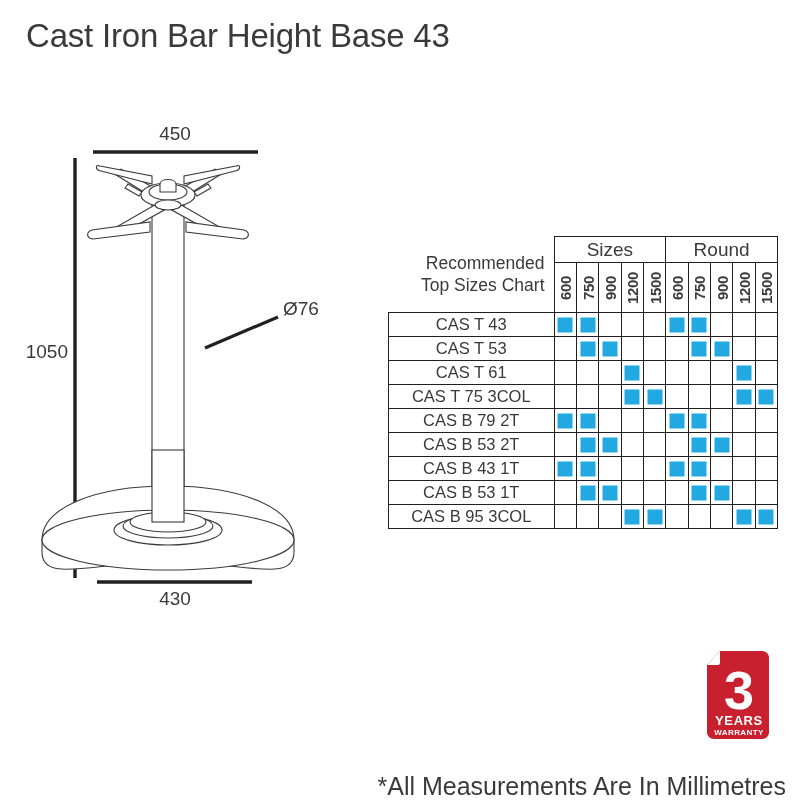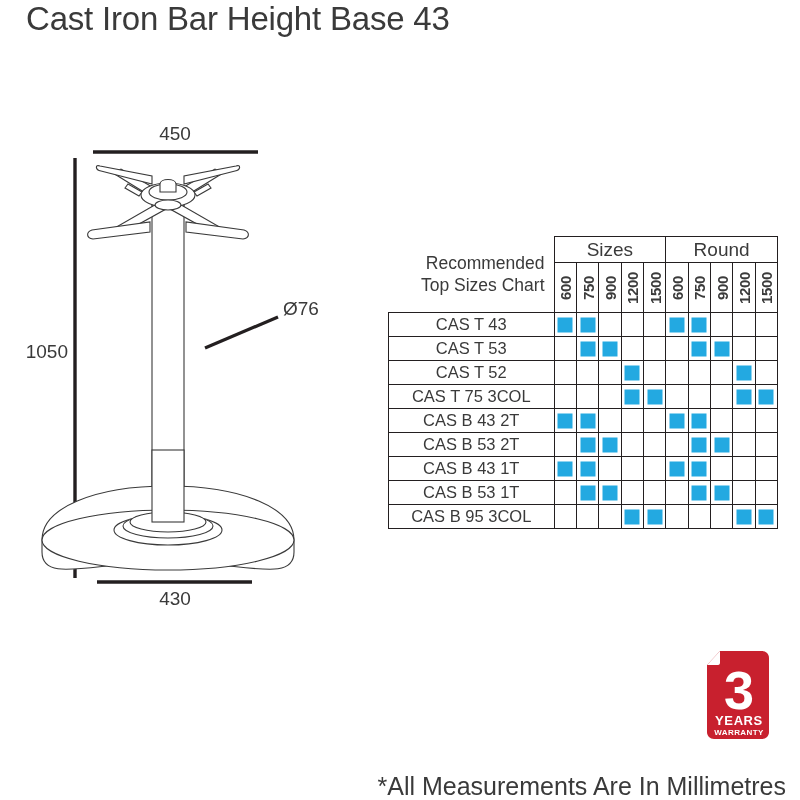--- a/index.html
+++ b/index.html
@@ -14,21 +14,21 @@
     position: relative;
     font-family: "Liberation Sans", sans-serif;
     color: #333333;
     overflow: hidden;
   }
 
   
   #header {
     position: absolute;
     left: 26px;
-    top: 1px;
+    top: 18px;
     width: 740px;
   }
   #product-title {
     font-size: 33px;
     font-weight: 400;
     color: #3a3a3a;
     letter-spacing: -0.2px;
     line-height: 1.12;
     margin: 0;
     white-space: nowrap;
@@ -322,21 +322,21 @@
           <td class="cell">
             <span class="mark" style="background: rgb(35, 169, 225);"></span>
           </td>
           <td class="cell">
             <span class="mark" style="background: rgb(35, 169, 225);"></span>
           </td>
           <td class="cell"></td>
           <td class="cell"></td>
         </tr>
         <tr>
-          <td class="row-label">CAS T 52</td>
+          <td class="row-label">CAS T 61</td>
           <td class="cell"></td>
           <td class="cell"></td>
           <td class="cell"></td>
           <td class="cell">
             <span class="mark" style="background: rgb(35, 169, 225);"></span>
           </td>
           <td class="cell"></td>
           <td class="cell"></td>
           <td class="cell"></td>
           <td class="cell"></td>
@@ -360,21 +360,21 @@
           <td class="cell"></td>
           <td class="cell"></td>
           <td class="cell">
             <span class="mark" style="background: rgb(35, 169, 225);"></span>
           </td>
           <td class="cell">
             <span class="mark" style="background: rgb(35, 169, 225);"></span>
           </td>
         </tr>
         <tr>
-          <td class="row-label">CAS B 43 2T</td>
+          <td class="row-label">CAS B 79 2T</td>
           <td class="cell">
             <span class="mark" style="background: rgb(35, 169, 225);"></span>
           </td>
           <td class="cell">
             <span class="mark" style="background: rgb(35, 169, 225);"></span>
           </td>
           <td class="cell"></td>
           <td class="cell"></td>
           <td class="cell"></td>
           <td class="cell">

